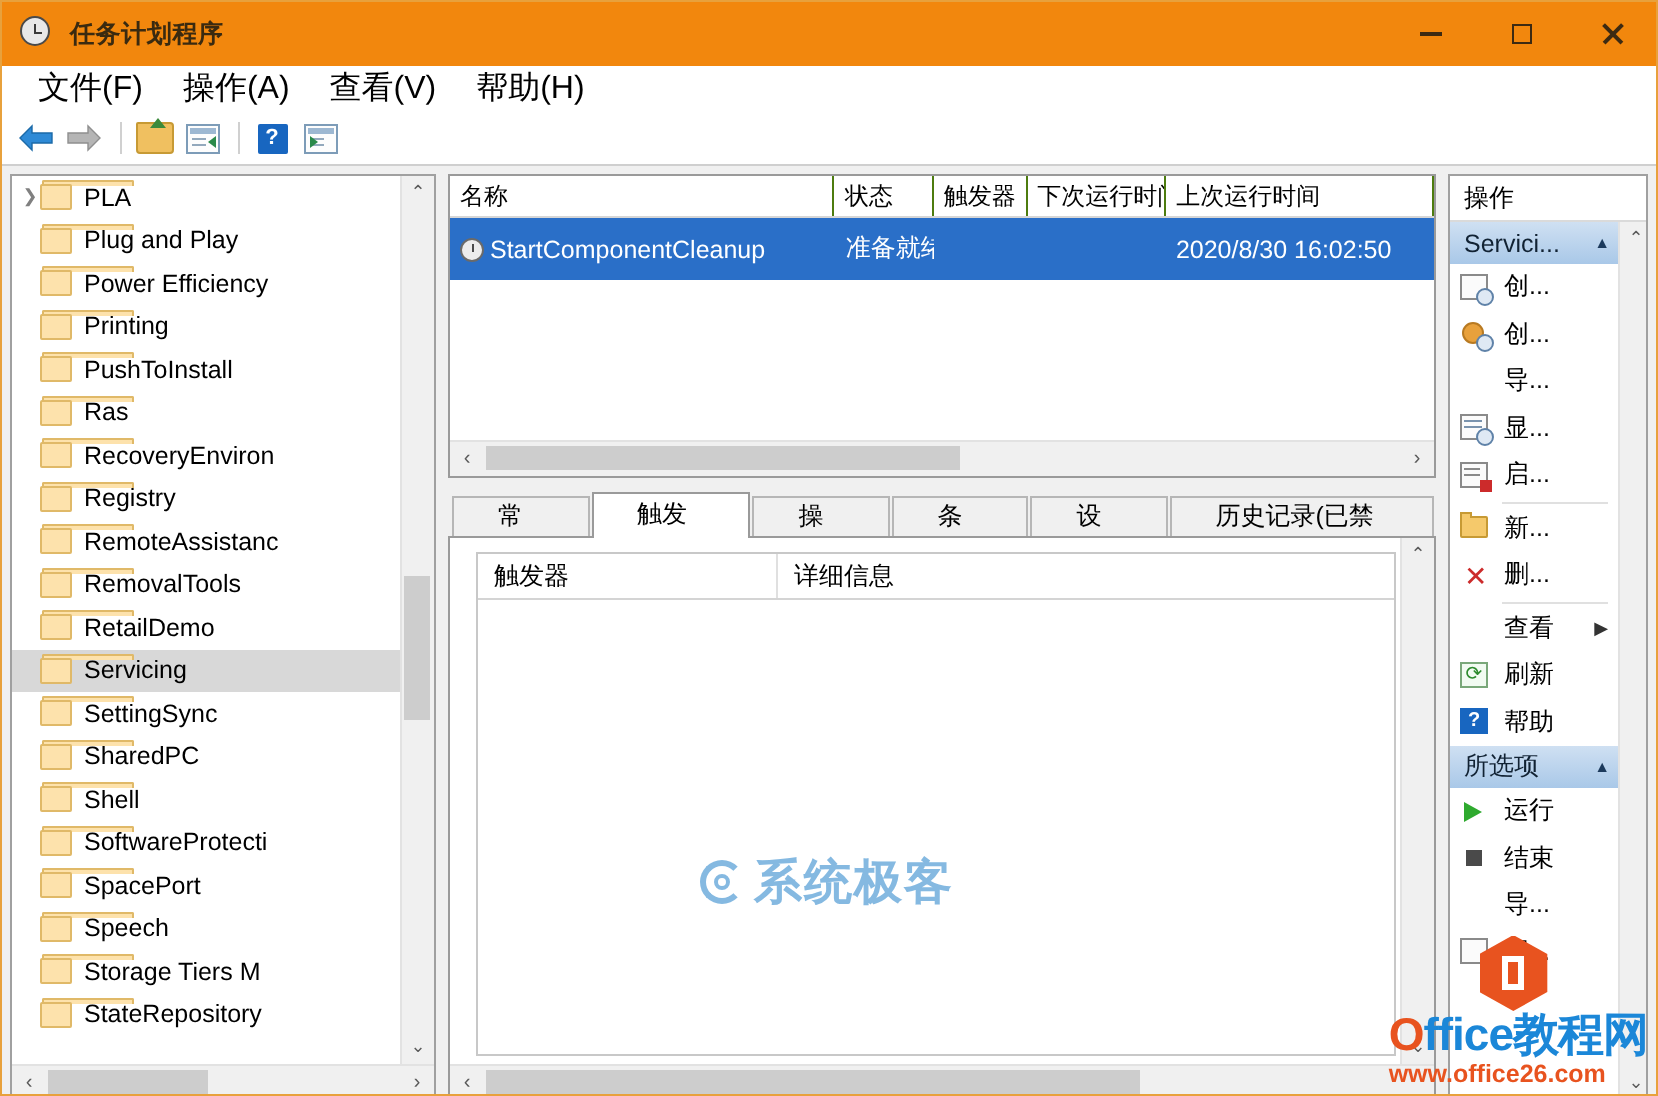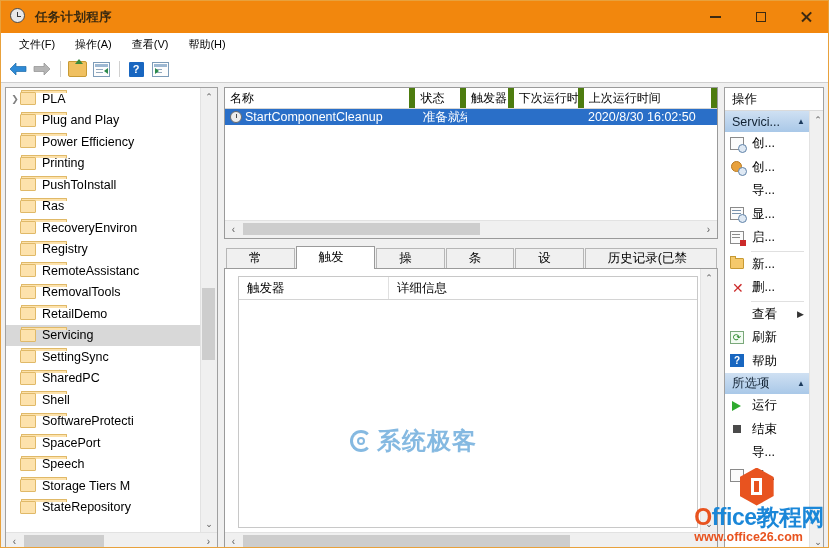--- a/index.html
+++ b/index.html
@@ -27,21 +27,21 @@
   .glyph-max{width:10px;height:10px;border:1.5px solid #3d2a12;display:block;box-sizing:border-box;}
   .glyph-close{position:relative;width:12px;height:12px;display:block;}
   .glyph-close:before,.glyph-close:after{content:"";position:absolute;left:0;top:5px;
       width:13px;height:1.6px;background:#3d2a12;}
   .glyph-close:before{transform:rotate(45deg);}
   .glyph-close:after{transform:rotate(-45deg);}
 
   
   .menubar{height:22px;background:#fff;display:flex;align-items:center;padding-left:8px;
            border-bottom:1px solid #fff;}
-  .menu-item{padding:2px 10px;font-size:11px;color:#000;}
+  .menu-item{padding:2px 10px;font-size:16px;color:#000;}
 
   
   .toolbar{height:26px;background:#fff;display:flex;align-items:center;padding-left:6px;
            border-bottom:1px solid #cfcfcf;}
   .tool{width:22px;height:20px;margin-right:2px;display:flex;align-items:center;justify-content:center;position:relative;}
   .tsep{width:1px;height:16px;background:#d0d0d0;margin:0 5px;}
   .ico-box{width:17px;height:15px;border:1px solid #7d9cb8;background:#fdfdfd;position:relative;box-sizing:border-box;}
   .ico-box .bar{position:absolute;left:1px;top:1px;right:1px;height:3px;background:#9db8d2;}
   .ico-box .ln{position:absolute;left:2px;width:7px;height:1px;background:#93a9bd;}
   .help-ico{width:15px;height:15px;background:#1866c0;color:#fff;font-size:11px;font-weight:bold;
@@ -79,24 +79,24 @@
   .hsb .arr{position:absolute;top:0;width:17px;height:16px;display:flex;align-items:center;justify-content:center;
             color:#5a5a5a;font-size:10px;}
   .hsb .arr.l{left:0;} .hsb .arr.r{right:0;}
   .hsb .thumb{position:absolute;top:2px;height:12px;background:#cdcdcd;}
 
   
   .center-pane{flex:1;margin-left:6px;display:flex;flex-direction:column;min-width:0;}
   .tasklist{height:152px;border:1px solid #9a9a9a;background:#fff;display:flex;flex-direction:column;
             box-sizing:border-box;position:relative;}
   .lv-head{height:20px;background:#fff;display:flex;border-bottom:1px solid #d6d6d6;flex:none;}
-  .lv-th{font-size:12px;color:#000;padding:2px 5px 0 5px;border-right:6px solid #4d7c0f;
+  .lv-th{font-size:12px;color:#000;padding:2px 5px 0 5px;border-right:1px solid #4d7c0f;
          box-sizing:border-box;white-space:nowrap;overflow:hidden;}
   .lv-rows{flex:1;position:relative;overflow:hidden;}
-  .lv-row{height:16px;display:flex;align-items:center;background:#2a6fc8;color:#fff;}
+  .lv-row{height:31px;display:flex;align-items:center;background:#2a6fc8;color:#fff;}
   .lv-cell{font-size:12.5px;padding:0 5px;box-sizing:border-box;white-space:nowrap;overflow:hidden;
            display:flex;align-items:center;}
   .clock-sm{width:12px;height:12px;border:1.3px solid #6a6a6a;border-radius:50%;background:#ececec;
             position:relative;box-sizing:border-box;flex:none;margin-right:3px;}
   .clock-sm:before{content:"";position:absolute;left:4.6px;top:2px;width:1.2px;height:4px;background:#4a4a4a;}
 
   
   .tabstrip{height:23px;display:flex;align-items:flex-end;margin-top:6px;flex:none;
             border-bottom:1px solid #9a9a9a;padding-left:2px;}
   .tab{height:19px;line-height:19px;padding:0 22px;font-size:12.5px;background:#f0f0f0;

